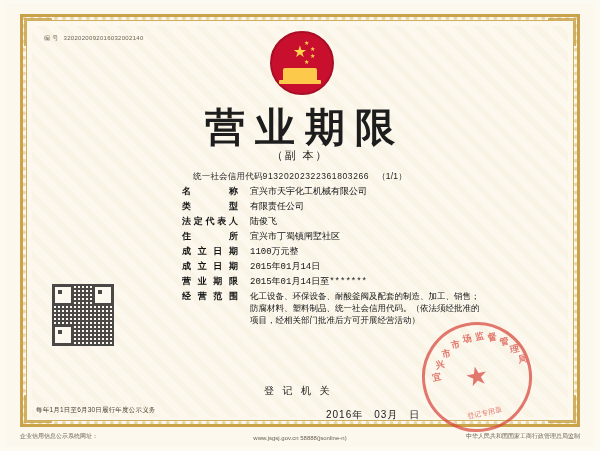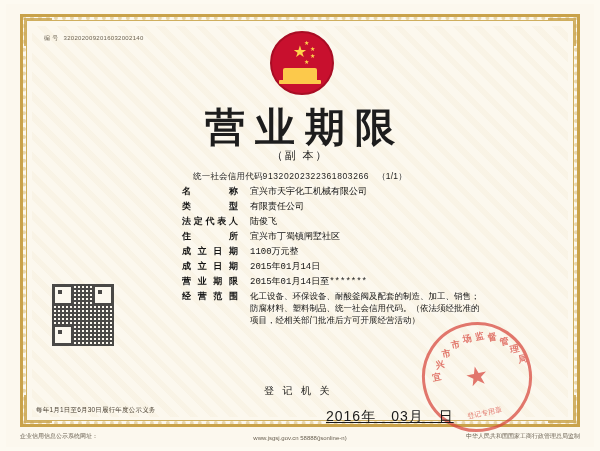--- a/index.html
+++ b/index.html
@@ -294,25 +294,24 @@
     top: 380px;
     font-size: 10px;
     letter-spacing: 3px;
     color: #1a1a1a;
     font-weight: normal;
   }
   .issue-date {
     position: absolute;
     left: 320px;
     top: 404px;
-    font-size: 14px;
+    font-size: 10px;
     color: #1a1a1a;
     letter-spacing: 1px;
     font-family: "Liberation Sans", sans-serif;
-    text-decoration: underline;
   }
 
   
   .note-inside {
     position: absolute;
     left: 30px;
     bottom: 32px;
     font-size: 6.5px;
     color: #4a4134;
     letter-spacing: .2px;

